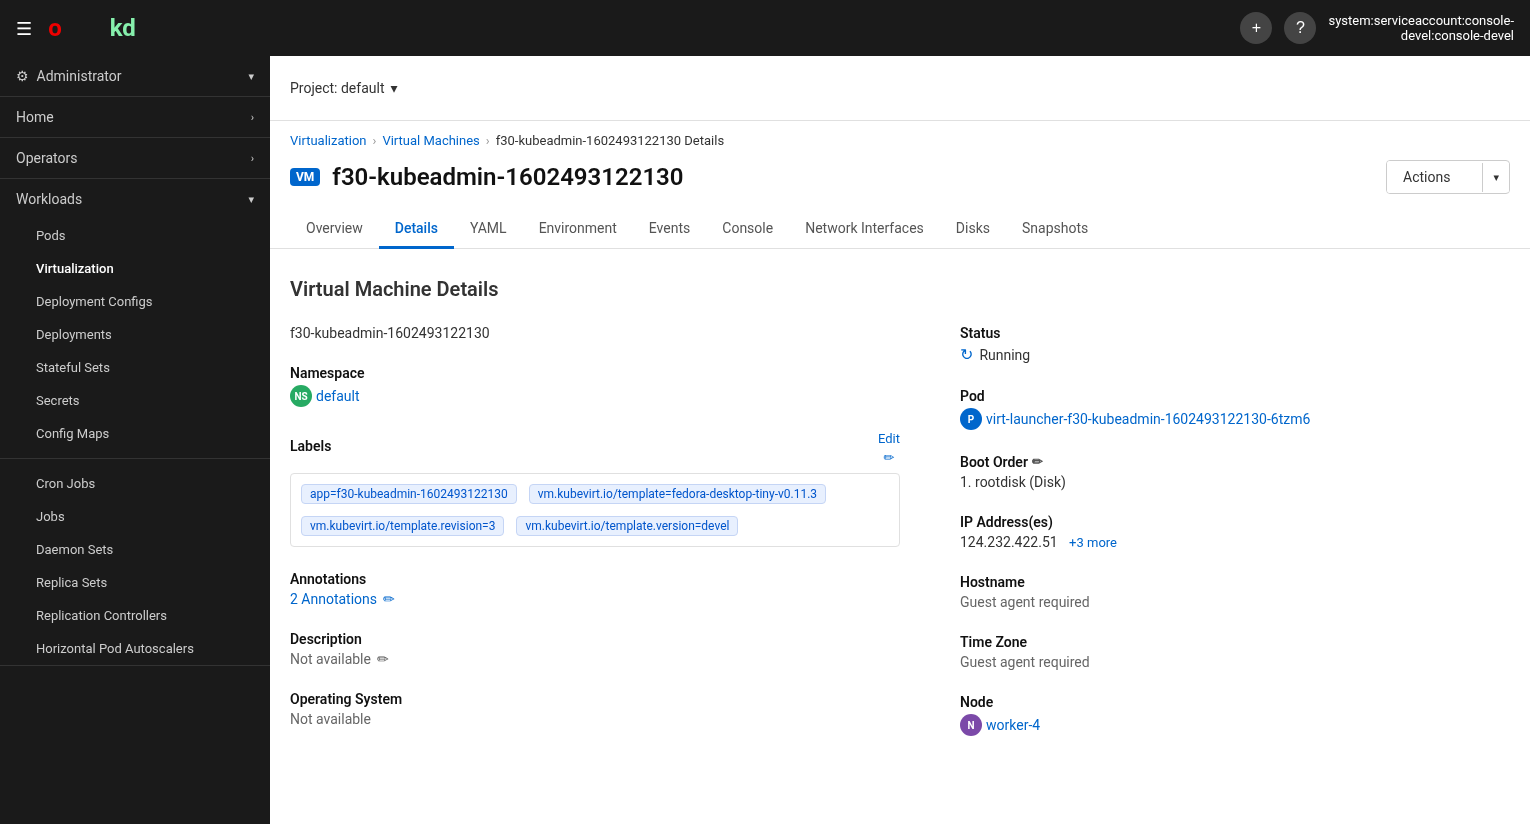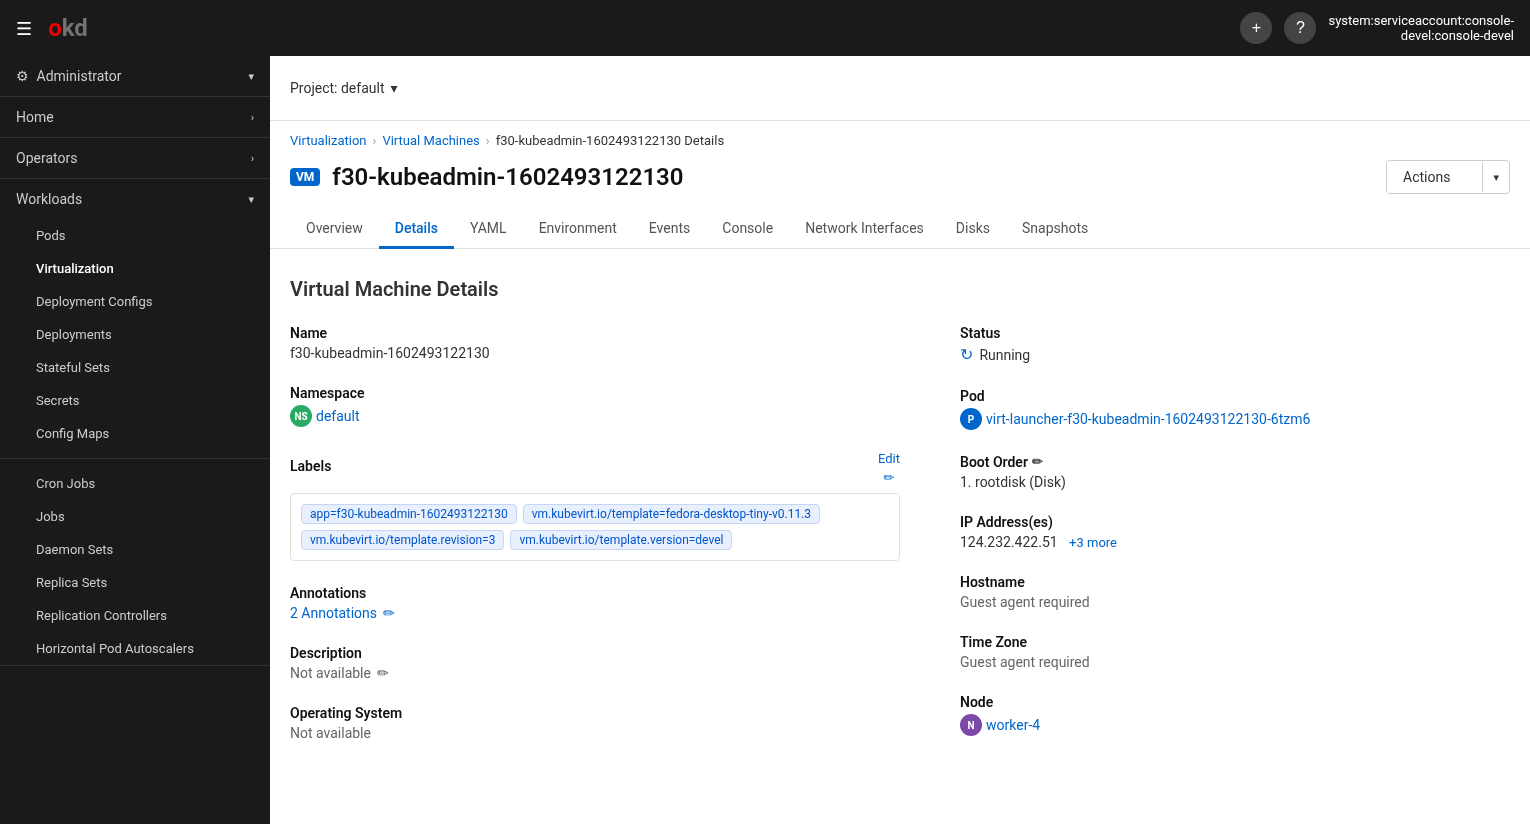--- a/index.html
+++ b/index.html
@@ -12,21 +12,21 @@
       height: 56px;
       display: flex;
       align-items: center;
       padding: 0 16px;
       flex-shrink: 0;
       z-index: 100;
     }
     .topnav-hamburger { color: #fff; font-size: 18px; cursor: pointer; margin-right: 16px; }
     .topnav-logo { display: flex; align-items: center; }
     .topnav-logo .okd-o { color: #e00; font-size: 24px; font-weight: bold; }
-    .topnav-logo .okd-kd { color: #737373; font-size: 24px; font-weight: bold; }
+    .topnav-logo .okd-kd { color: #86efac; font-size: 24px; font-weight: bold; margin-left: 48px; }
     .topnav-spacer { flex: 1; }
     .topnav-icons { display: flex; align-items: center; gap: 12px; }
     .topnav-icon-btn {
       width: 32px; height: 32px; border-radius: 50%; background: #444;
       display: flex; align-items: center; justify-content: center;
       color: #fff; cursor: pointer; font-size: 16px; border: none;
     }
     .topnav-user { color: #fff; font-size: 13px; text-align: right; }
 
     
@@ -246,21 +246,21 @@
       justify-content: space-between;
       margin-bottom: 8px;
     }
     .edit-link { color: #0066cc; cursor: pointer; font-size: 13px; display: flex; align-items: center; gap: 4px; flex-direction: column; }
     .labels-container {
       border: 1px solid #e0e0e0;
       border-radius: 4px;
       padding: 10px;
       display: flex;
       flex-wrap: wrap;
-      gap: 6px;
+      gap: 12px;
     }
     .label-tag {
       background: #e8f0fe;
       border: 1px solid #c5d5f5;
       border-radius: 4px;
       padding: 2px 8px;
       font-size: 12px;
       color: #0055cc;
     }
 
@@ -387,21 +387,20 @@
     </div>
 
     <div class="details-content">
       <h2 class="details-title">Virtual Machine Details</h2>
 
       <div class="details-grid">
 
         <div>
 
           <div class="detail-section">
-            <div class="detail-label">Name</div>
             <div class="detail-value">f30-kubeadmin-1602493122130</div>
           </div>
 
           <div class="detail-section">
             <div class="detail-label">Namespace</div>
             <div class="detail-value ns-badge">
               <span class="ns-circle">NS</span>
               <a href="#">default</a>
             </div>
           </div>

